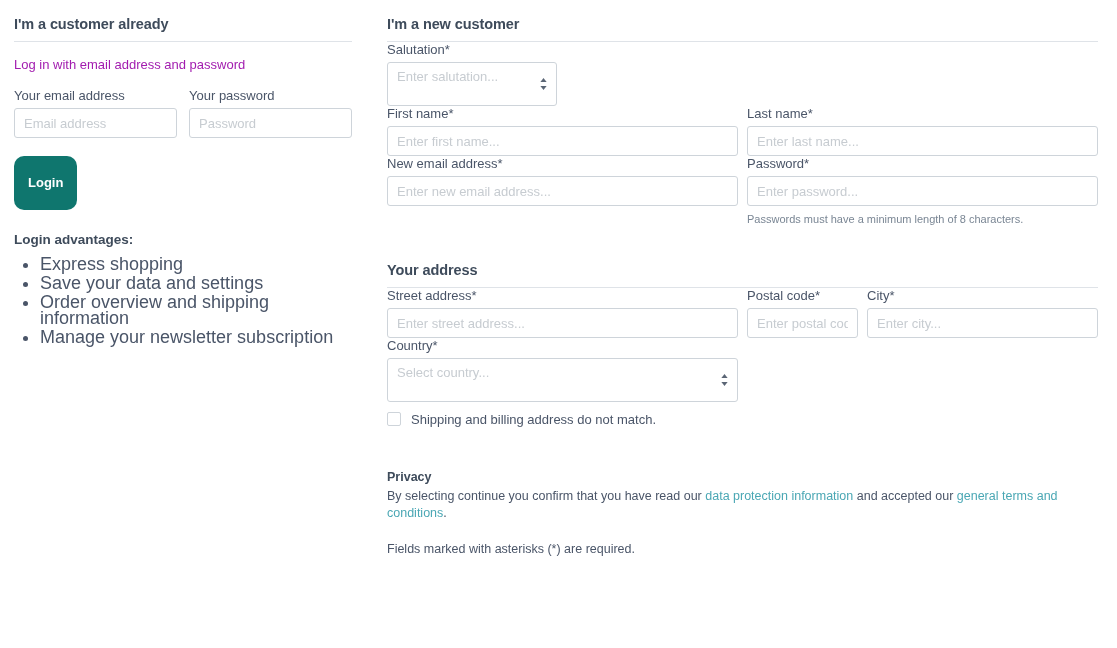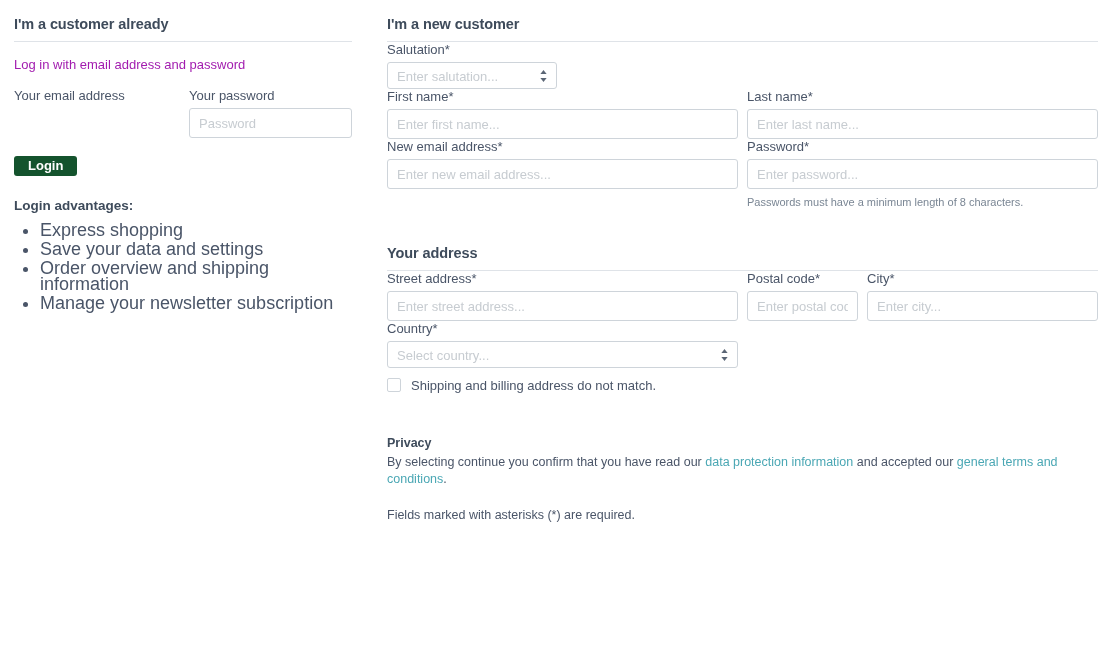--- a/index.html
+++ b/index.html
@@ -55,21 +55,21 @@
     outline: none;
   }
   .txt-input::placeholder { color: #c7ccd1; }
   .sel-wrap {
     position: relative;
     display: block;
   }
   .sel-input {
     box-sizing: border-box;
     width: 100%;
-    height: 27px;
+    height: 44px;
     border: 1px solid #ced4da;
     border-radius: 3px;
     background: #fff;
     font-family: "Liberation Sans", sans-serif;
     font-size: 13px;
     color: #c7ccd1;
     padding: 0 26px 0 9px;
     line-height: 28px;
     white-space: nowrap;
     overflow: hidden;
@@ -108,28 +108,28 @@
   }
   .login-row .fld { width: 165px; }
   .forgot {
     display: block;
     margin-top: 18px;
     font-size: 12.5px;
   }
   .login-btn {
     margin-top: 18px;
     display: inline-block;
-    background: #14532d;
+    background: #0f766e;
     color: #ffffff;
     font-family: "Liberation Sans", sans-serif;
     font-size: 13px;
     font-weight: bold;
     border: 0;
-    border-radius: 3px;
-    padding: 3px 14px;
+    border-radius: 10px;
+    padding: 20px 14px;
     cursor: pointer;
     line-height: 14px;
   }
   .adv-title {
     margin-top: 22px;
     font-size: 13.5px;
     font-weight: bold;
     color: #3e4b5b;
   }
   .adv-list {
@@ -209,20 +209,21 @@
 <div class="page">
 
   <div class="left-col">
     <h2 class="col-heading">I'm a customer already</h2>
     <hr class="divider">
     <div class="login-sub">Log in with email address and password</div>
 
     <div class="login-row">
       <div class="fld">
         <label class="field-label">Your email address</label>
+        <input class="txt-input" type="text" placeholder="Email address" style="">
       </div>
       <div class="fld">
         <label class="field-label">Your password</label>
         <input class="txt-input" type="password" placeholder="Password" style="">
       </div>
     </div>
 
 
     <button class="login-btn">Login</button>
 

